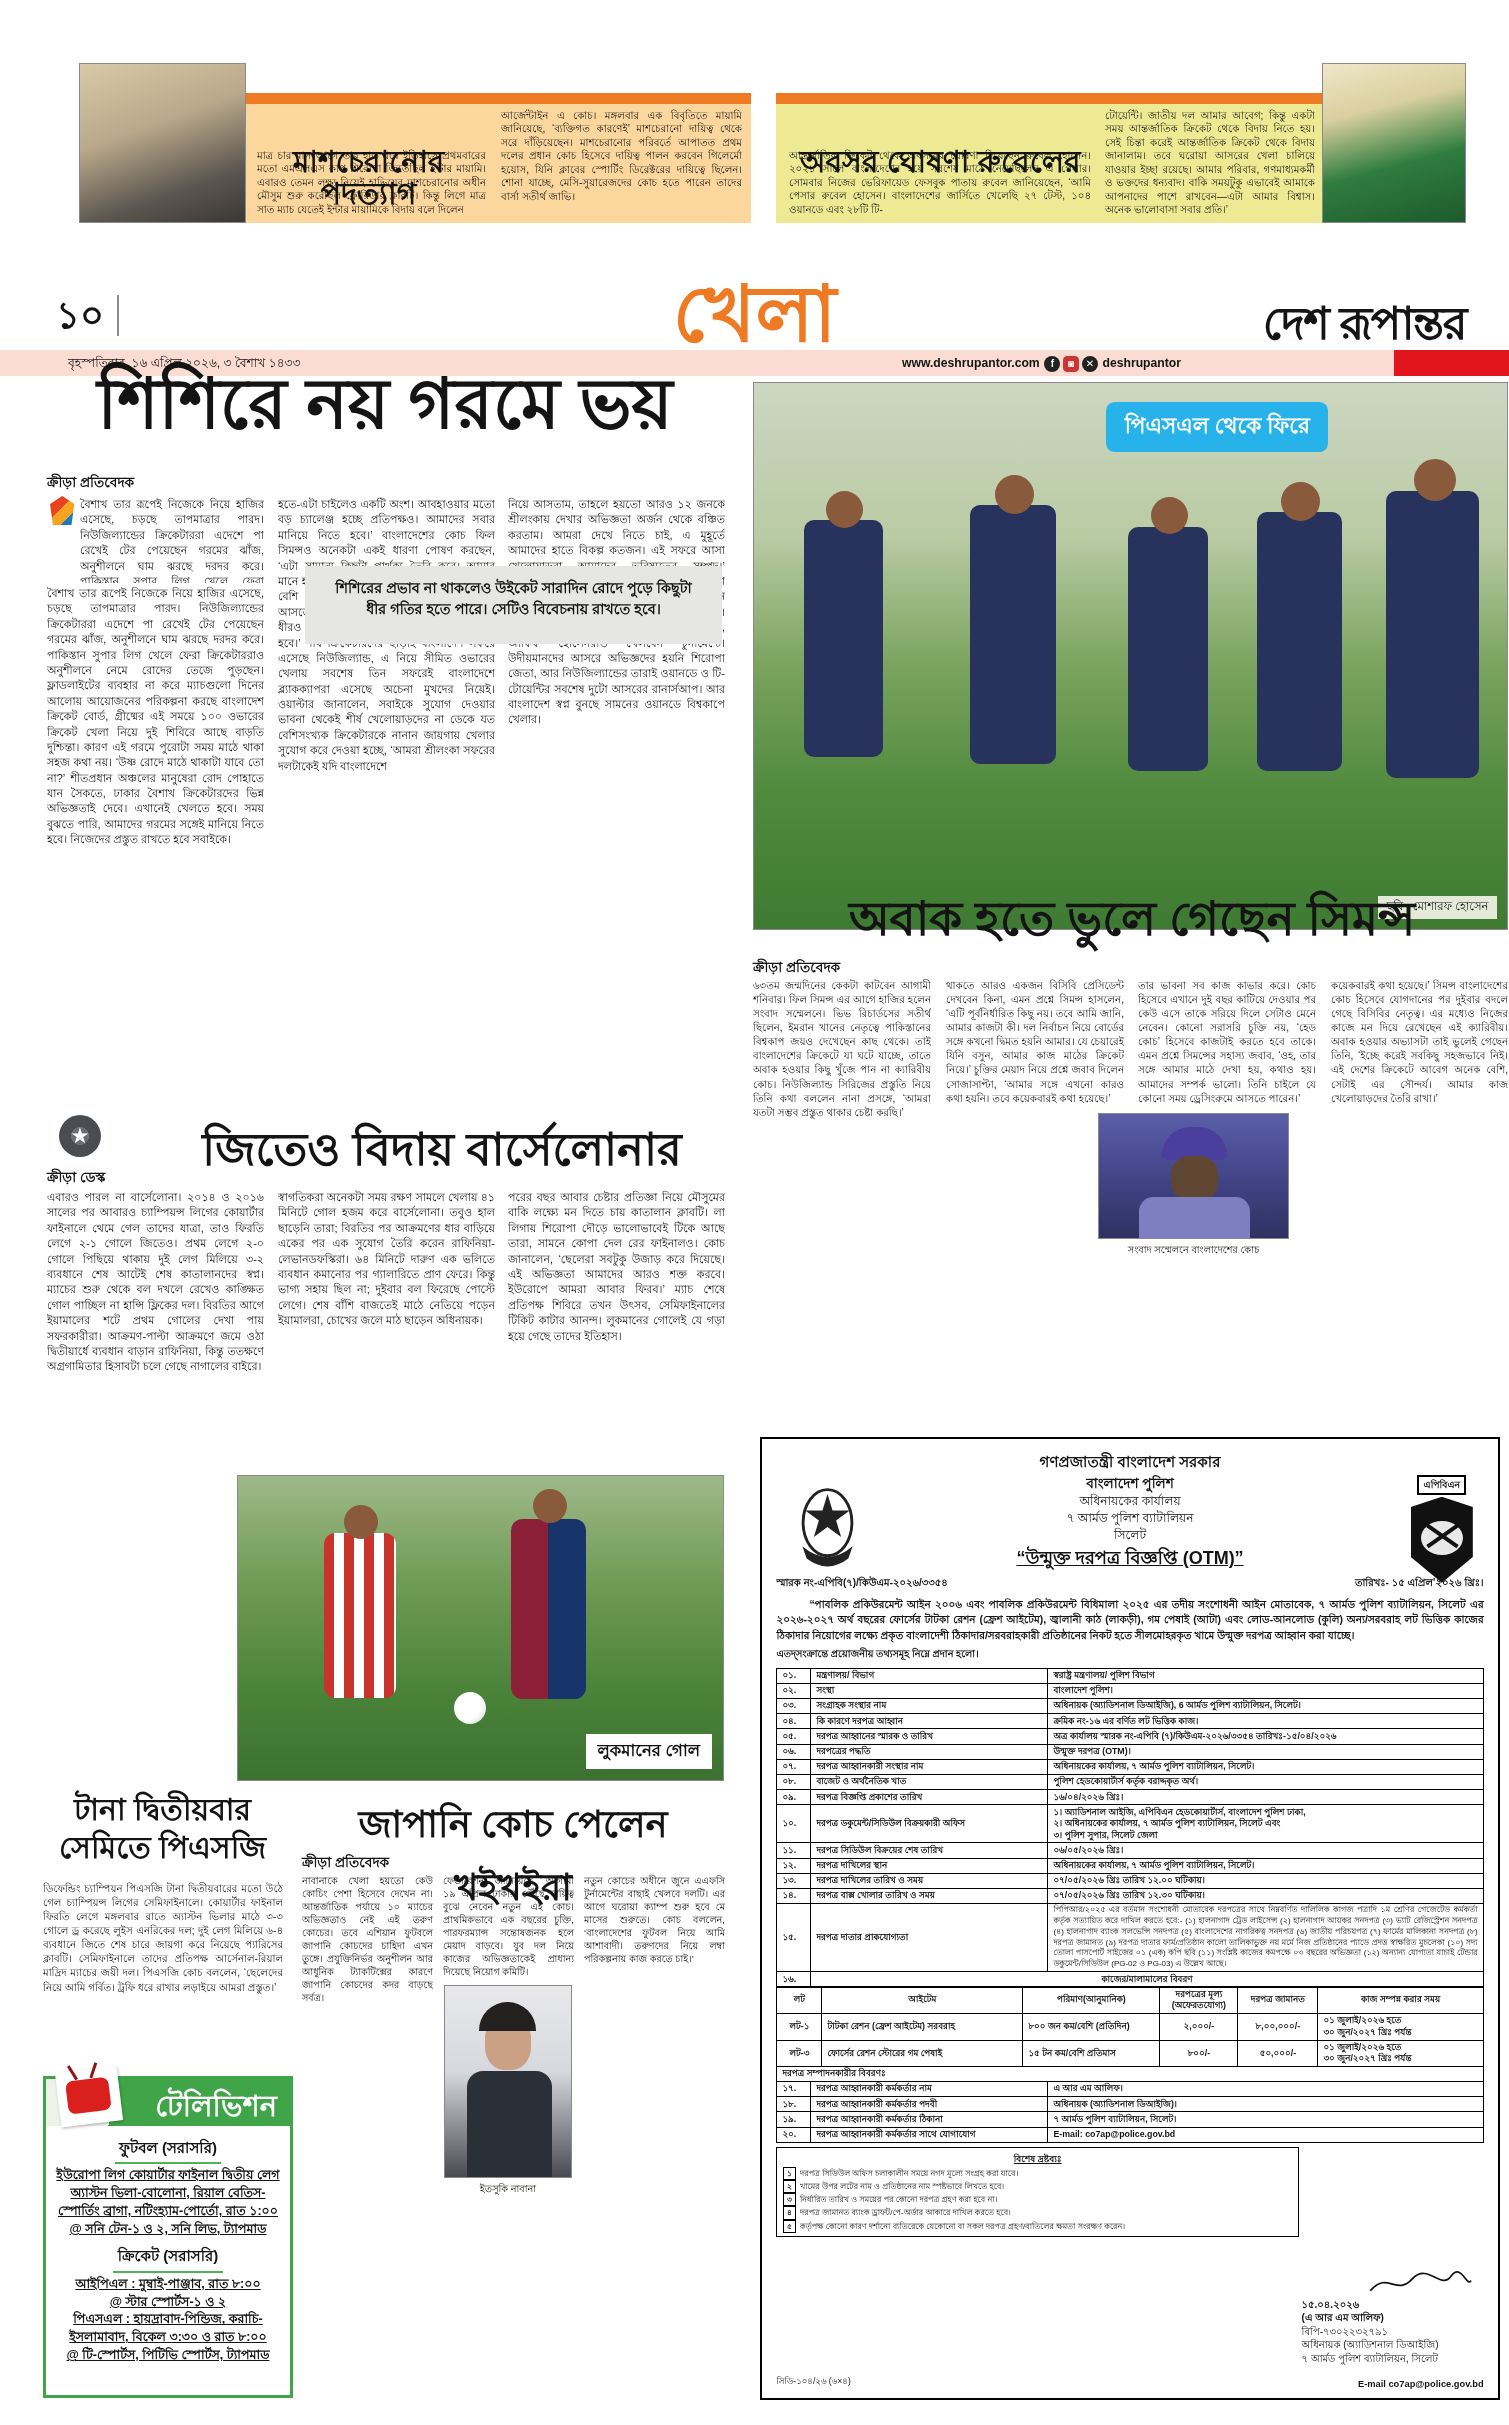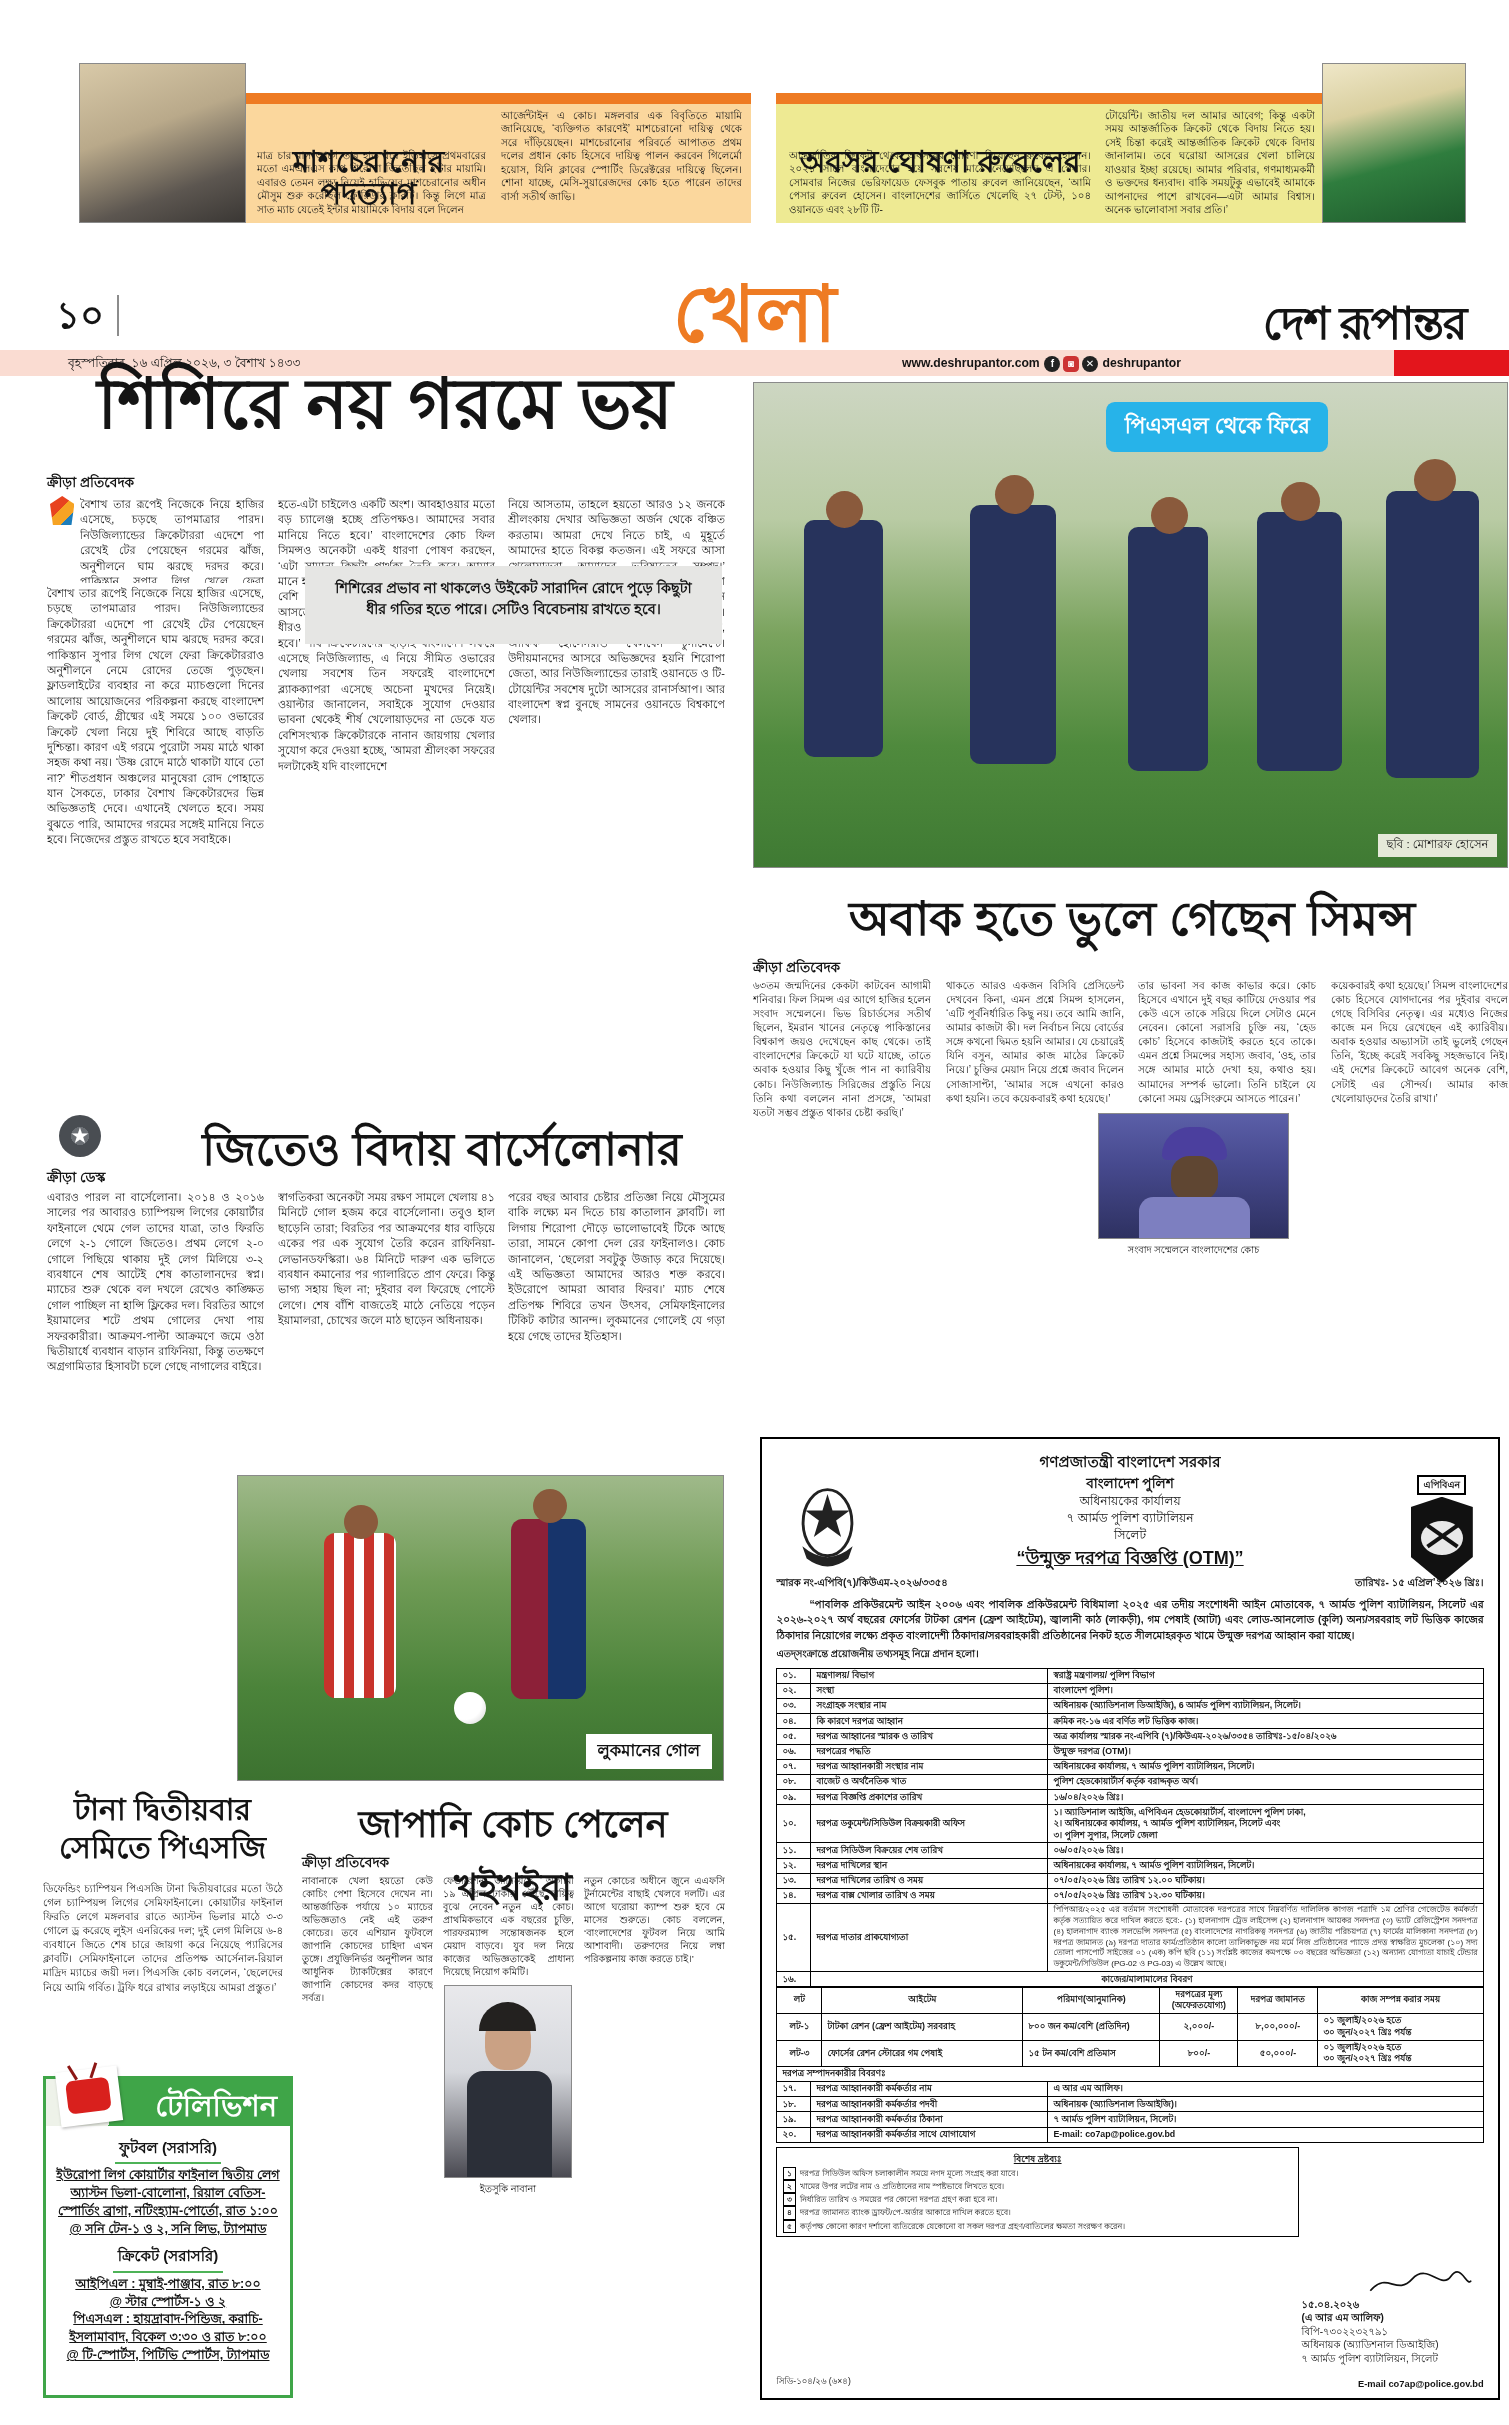--- a/index.html
+++ b/index.html
@@ -91,21 +91,21 @@
   <span class="byline">ক্রীড়া প্রতিবেদক</span>
 </div>
 <div class="abs" style="left:50px;top:496px;width:24.4px;height:29px;background:linear-gradient(135deg,#e8421f 0 45%,#f6a323 45% 75%,#1c7dbb 75%);clip-path:polygon(50% 0,100% 28%,88% 100%,12% 100%,0 28%);"></div>
 
 <div class="abs coltxt just" style="left:80px;top:497px;width:184px;height:86px;overflow:hidden;">বৈশাখ তার রূপেই নিজেকে নিয়ে হাজির এসেছে, চড়ছে তাপমাত্রার পারদ। নিউজিল্যান্ডের ক্রিকেটাররা এদেশে পা রেখেই টের পেয়েছেন গরমের ঝাঁজ, অনুশীলনে ঘাম ঝরছে দরদর করে। পাকিস্তান সুপার লিগ খেলে ফেরা ক্রিকেটাররাও অনুশীলনে নেমে রোদের তেজে পুড়ছেন। ফ্লাডলাইটের ব্যবহার না করে ম্যাচগুলো দিনের আলোয় আয়োজনের পরিকল্পনা করছে বাংলাদেশ ক্রিকেট বোর্ড, গ্রীষ্মের এই সময়ে ১০০ ওভারের ক্রিকেট খেলা নিয়ে দুই শিবিরে আছে বাড়তি দুশ্চিন্তা। কারণ এই গরমে পুরোটা সময় মাঠে থাকা সহজ কথা নয়। ‘উষ্ণ রোদে মাঠে থাকাটা যাবে তো না?’ শীতপ্রধান অঞ্চলের মানুষেরা রোদ পোহাতে যান সৈকতে, ঢাকার বৈশাখ ক্রিকেটারদের ভিন্ন অভিজ্ঞতাই দেবে। এখানেই খেলতে হবে। সময় বুঝতে পারি, আমাদের গরমের সঙ্গেই মানিয়ে নিতে হবে। নিজেদের প্রস্তুত রাখতে হবে সবাইকে।</div>
 <div class="abs coltxt just" style="left:47px;top:586px;width:217px;height:515px;overflow:hidden;">বৈশাখ তার রূপেই নিজেকে নিয়ে হাজির এসেছে, চড়ছে তাপমাত্রার পারদ। নিউজিল্যান্ডের ক্রিকেটাররা এদেশে পা রেখেই টের পেয়েছেন গরমের ঝাঁজ, অনুশীলনে ঘাম ঝরছে দরদর করে। পাকিস্তান সুপার লিগ খেলে ফেরা ক্রিকেটাররাও অনুশীলনে নেমে রোদের তেজে পুড়ছেন। ফ্লাডলাইটের ব্যবহার না করে ম্যাচগুলো দিনের আলোয় আয়োজনের পরিকল্পনা করছে বাংলাদেশ ক্রিকেট বোর্ড, গ্রীষ্মের এই সময়ে ১০০ ওভারের ক্রিকেট খেলা নিয়ে দুই শিবিরে আছে বাড়তি দুশ্চিন্তা। কারণ এই গরমে পুরোটা সময় মাঠে থাকা সহজ কথা নয়। ‘উষ্ণ রোদে মাঠে থাকাটা যাবে তো না?’ শীতপ্রধান অঞ্চলের মানুষেরা রোদ পোহাতে যান সৈকতে, ঢাকার বৈশাখ ক্রিকেটারদের ভিন্ন অভিজ্ঞতাই দেবে। এখানেই খেলতে হবে। সময় বুঝতে পারি, আমাদের গরমের সঙ্গেই মানিয়ে নিতে হবে। নিজেদের প্রস্তুত রাখতে হবে সবাইকে।</div>
 <div class="abs coltxt just" style="left:278px;top:497px;width:217px;height:604px;overflow:hidden;">হতে-এটা চাইলেও একটি অংশ। আবহাওয়ার মতো বড় চ্যালেঞ্জ হচ্ছে প্রতিপক্ষও। আমাদের সবার মানিয়ে নিতে হবে।’ বাংলাদেশের কোচ ফিল সিমন্সও অনেকটা একই ধারণা পোষণ করছেন, ‘এটা সামান্য কিছুটা পার্থক্য তৈরি করে। আমার মানে হলো, দিনের বেলা খেলা হলে উইকেট কিছুটা বেশি গ্রিপ করতে পারে (বল উইকেটে আটকে আসতে পারে)। আবার উইকেট রোদে পুড়ে শুকিয়ে ধীরও হয়ে যেতে পারে। সেটিও বিবেচনায় রাখতে হবে।’ শীর্ষ ক্রিকেটারদের ছাড়াই বাংলাদেশ সফরে এসেছে নিউজিল্যান্ড, এ নিয়ে সীমিত ওভারের খেলায় সবশেষ তিন সফরেই বাংলাদেশে ব্ল্যাকক্যাপরা এসেছে অচেনা মুখদের নিয়েই। ওয়াল্টার জানালেন, সবাইকে সুযোগ দেওয়ার ভাবনা থেকেই শীর্ষ খেলোয়াড়দের না ডেকে যত বেশিসংখ্যক ক্রিকেটারকে নানান জায়গায় খেলার সুযোগ করে দেওয়া হচ্ছে, ‘আমরা শ্রীলংকা সফরের দলটাকেই যদি বাংলাদেশে</div>
 <div class="abs coltxt just" style="left:508px;top:497px;width:217px;height:604px;overflow:hidden;">নিয়ে আসতাম, তাহলে হয়তো আরও ১২ জনকে শ্রীলংকায় দেখার অভিজ্ঞতা অর্জন থেকে বঞ্চিত করতাম। আমরা দেখে নিতে চাই, এ মুহূর্তে আমাদের হাতে বিকল্প কতজন। এই সফরে আসা খেলোয়াড়রা আমাদের ভবিষ্যতের সম্পদ।’ ভবিষ্যতের খেলোয়াড়দের নিয়ে নিউজিল্যান্ড যেটা করছে, বাংলাদেশ করছে তার উল্টো। উদীয়মান ক্রিকেটারদের আসরে অভিজ্ঞদের পাঠানো হয়েছে। জাতীয় দলে দীর্ঘদিন সুযোগ না পাওয়া নাঈম শেখ, আফিফ হোসেনরাও খেলবেন টুর্নামেন্টে। উদীয়মানদের আসরে অভিজ্ঞদের হয়নি শিরোপা জেতা, আর নিউজিল্যান্ডের তারাই ওয়ানডে ও টি-টোয়েন্টির সবশেষ দুটো আসরের রানার্সআপ। আর বাংলাদেশ স্বপ্ন বুনছে সামনের ওয়ানডে বিশ্বকাপে খেলার।</div>
 <div class="abs pullquote" style="left:305px;top:566px;width:417px;height:78px;">শিশিরের প্রভাব না থাকলেও উইকেট সারাদিন রোদে পুড়ে কিছুটা ধীর গতির হতে পারে। সেটিও বিবেচনায় রাখতে হবে।</div>
 
-<div class="abs photo" style="left:753px;top:382px;width:755px;height:486px;background:linear-gradient(180deg,#cdd6c2 0%,#b9cba4 28%,#7aa35e 52%,#4f8a3d 75%,#3f7a33 100%);">
+<div class="abs photo" style="left:753px;top:382px;width:755px;height:548px;background:linear-gradient(180deg,#cdd6c2 0%,#b9cba4 28%,#7aa35e 52%,#4f8a3d 75%,#3f7a33 100%);">
   <div class="fig" style="left:50px;top:137px;width:79px;height:237px;"></div>
     <div class="fighead" style="left:72px;top:108px;width:37px;height:37px;"></div>
   <div class="fig" style="left:216px;top:122px;width:86px;height:259px;"></div>
     <div class="fighead" style="left:241px;top:92px;width:39px;height:39px;"></div>
   <div class="fig" style="left:374px;top:144px;width:80px;height:244px;"></div>
     <div class="fighead" style="left:397px;top:114px;width:37px;height:37px;"></div>
   <div class="fig" style="left:503px;top:129px;width:85px;height:259px;"></div>
     <div class="fighead" style="left:527px;top:99px;width:39px;height:39px;"></div>
   <div class="fig" style="left:632px;top:108px;width:93px;height:287px;"></div>
     <div class="fighead" style="left:660px;top:76px;width:42px;height:42px;"></div>

